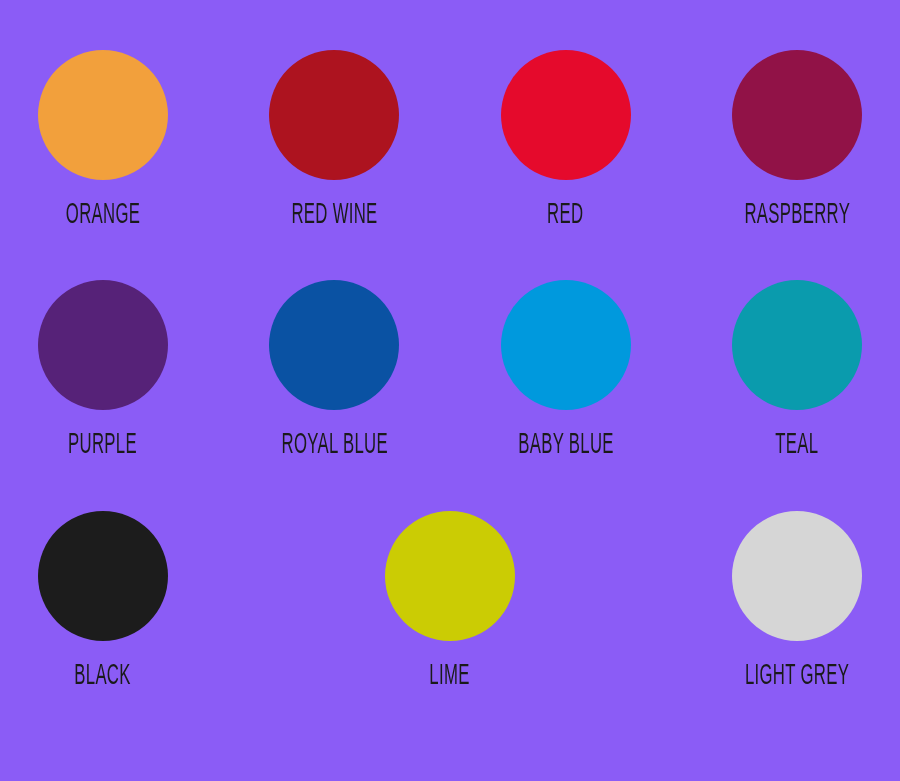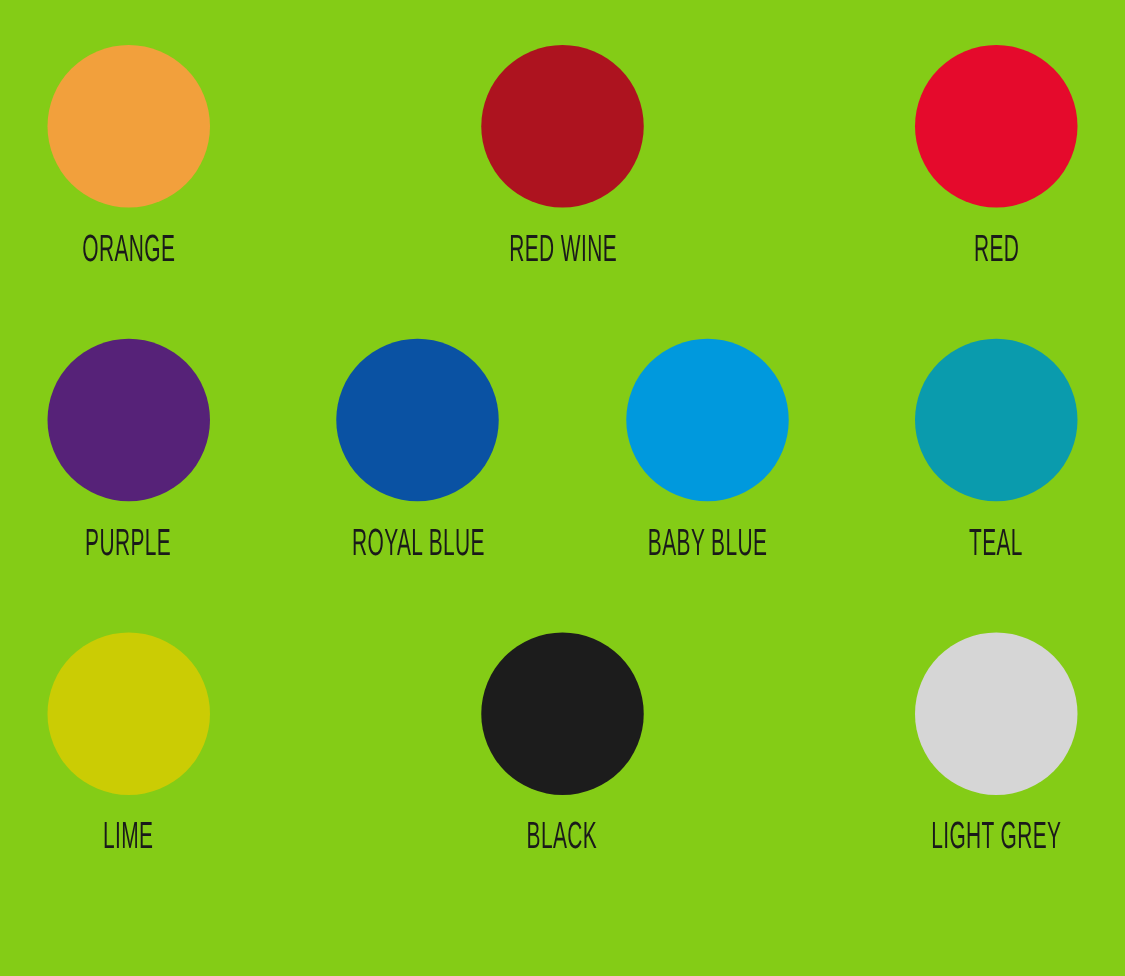--- a/index.html
+++ b/index.html
@@ -11,25 +11,25 @@
     width: 900px;
     height: 781px;
     font-family: "Liberation Sans", sans-serif;
     overflow: hidden;
   }
 
   .swatch-sheet {
     box-sizing: border-box;
     width: 900px;
     height: 781px;
-    padding: 36px 18px 40px 18px;
+    padding: 50px 18px 40px 18px;
     display: flex;
     flex-direction: column;
     justify-content: flex-start;
-    background: #84cc16;
+    background: #8b5cf6;
   }
 
   .swatch-row {
     display: flex;
     flex-direction: row;
     align-items: flex-start;
     justify-content: space-between;
     height: 240px;
   }
 
@@ -74,20 +74,24 @@
       <div class="swatch-label">ORANGE</div>
     </div>
     <div class="swatch-cell">
       <div class="swatch-disc" style="background-color: rgb(173, 19, 31);"></div>
       <div class="swatch-label">RED WINE</div>
     </div>
     <div class="swatch-cell">
       <div class="swatch-disc" style="background-color: rgb(229, 10, 44);"></div>
       <div class="swatch-label">RED</div>
     </div>
+    <div class="swatch-cell">
+      <div class="swatch-disc" style="background-color: rgb(145, 18, 71);"></div>
+      <div class="swatch-label">RASPBERRY</div>
+    </div>
   </div>
 
   <div class="swatch-row">
     <div class="swatch-cell">
       <div class="swatch-disc" style="background-color: rgb(86, 34, 120);"></div>
       <div class="swatch-label">PURPLE</div>
     </div>
     <div class="swatch-cell">
       <div class="swatch-disc" style="background-color: rgb(10, 82, 163);"></div>
       <div class="swatch-label">ROYAL BLUE</div>
@@ -97,26 +101,26 @@
       <div class="swatch-label">BABY BLUE</div>
     </div>
     <div class="swatch-cell">
       <div class="swatch-disc" style="background-color: rgb(10, 155, 173);"></div>
       <div class="swatch-label">TEAL</div>
     </div>
   </div>
 
   <div class="swatch-row">
     <div class="swatch-cell">
+      <div class="swatch-disc" style="background-color: rgb(28, 28, 28);"></div>
+      <div class="swatch-label">BLACK</div>
+    </div>
+    <div class="swatch-cell">
       <div class="swatch-disc" style="background-color: rgb(203, 204, 4);"></div>
       <div class="swatch-label">LIME</div>
-    </div>
-    <div class="swatch-cell">
-      <div class="swatch-disc" style="background-color: rgb(28, 28, 28);"></div>
-      <div class="swatch-label">BLACK</div>
     </div>
     <div class="swatch-cell">
       <div class="swatch-disc" style="background-color: rgb(214, 214, 214);"></div>
       <div class="swatch-label">LIGHT GREY</div>
     </div>
   </div>
 
 </div>
 
 </body></html>

